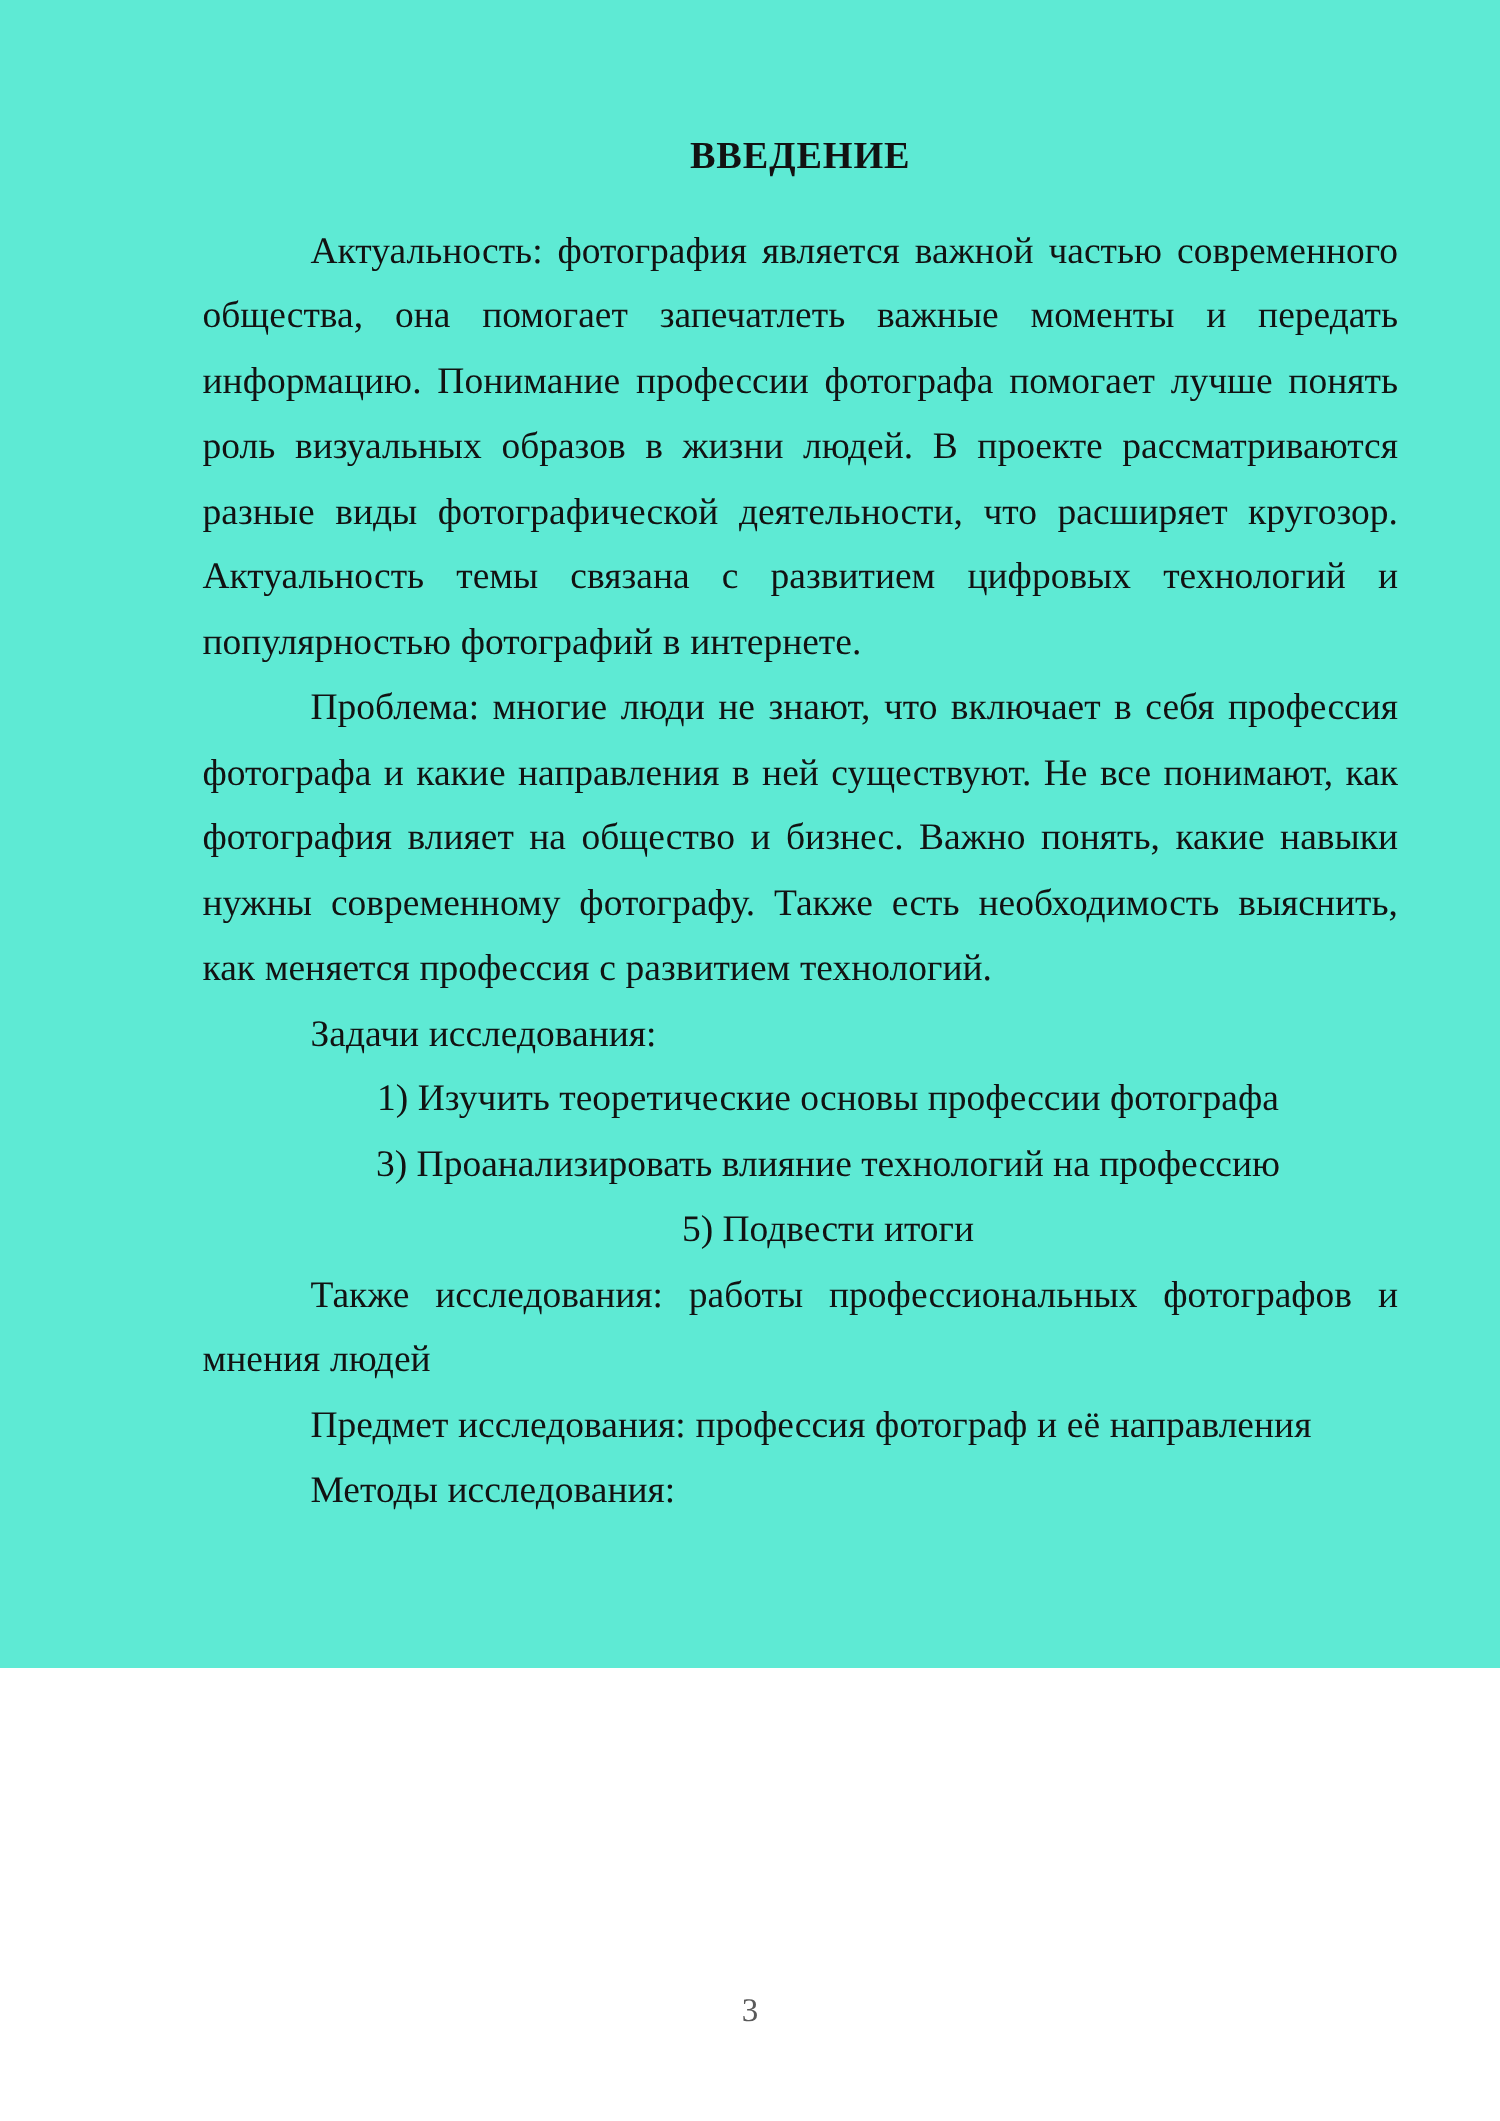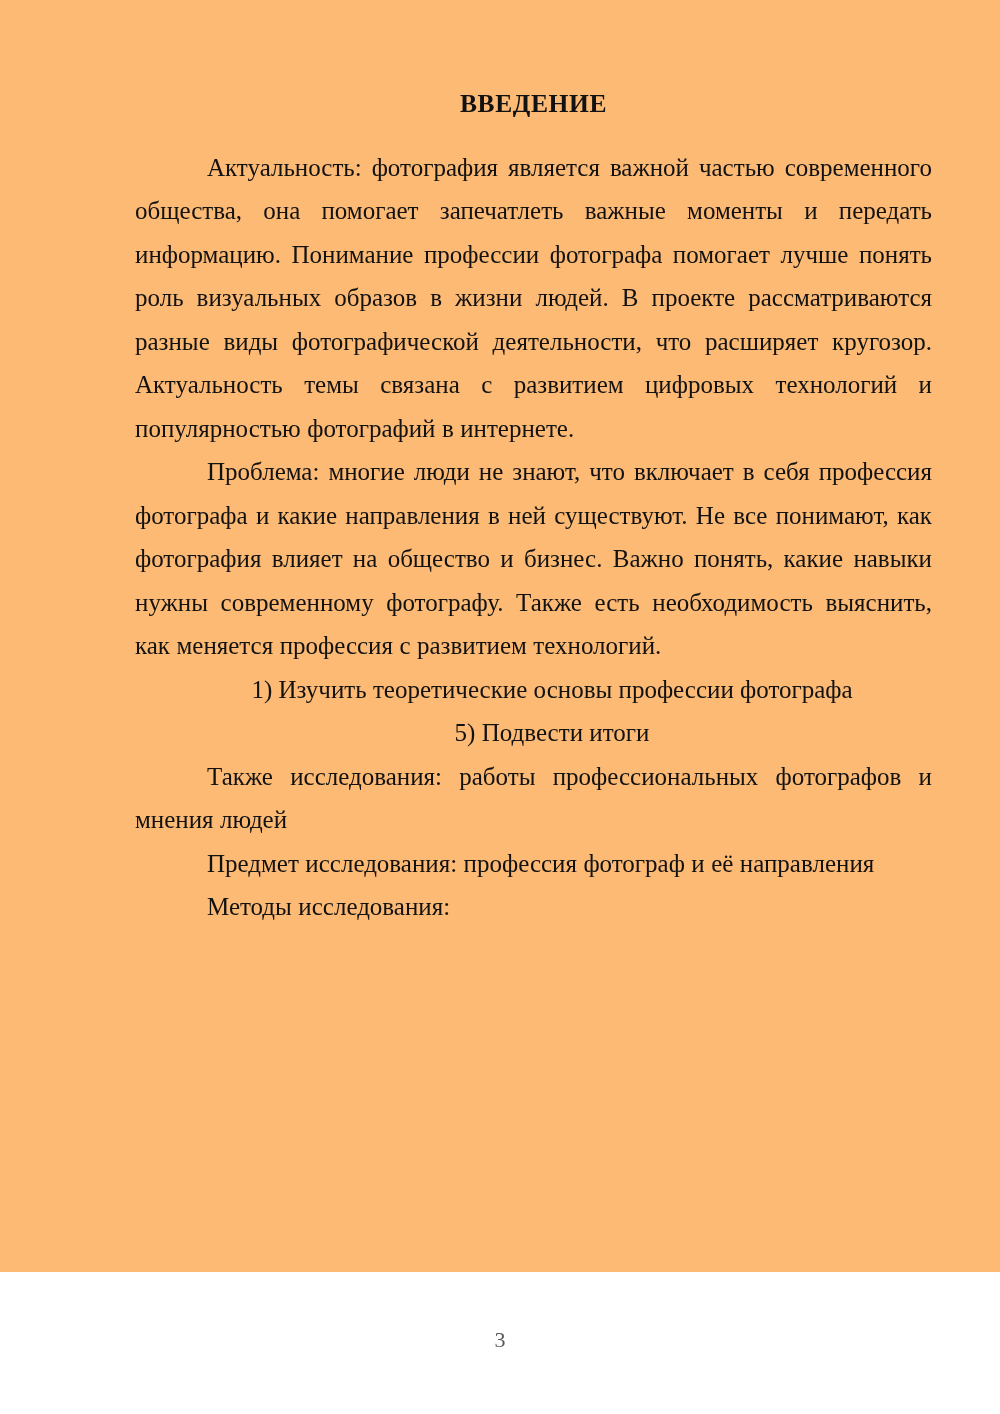--- a/index.html
+++ b/index.html
@@ -15,22 +15,22 @@
     color: #121212;
     overflow: hidden;
     position: relative;
   }
 
   .page {
     position: absolute;
     left: 0;
     top: 0;
     width: 1000px;
-    height: 1272px;
-    background: #fdba74;
+    height: 1112px;
+    background: #5eead4;
   }
 
   .content {
     position: absolute;
     left: 135px;
     top: 88px;
     width: 797px;
   }
 
   .doc-title {
@@ -88,23 +88,25 @@
 
   <div class="content">
 
     <h1 class="doc-title">ВВЕДЕНИЕ</h1>
 
     <p class="body-par">Актуальность: фотография является важной частью современного общества, она помогает запечатлеть важные моменты и передать информацию. Понимание профессии фотографа помогает лучше понять роль визуальных образов в жизни людей. В проекте рассматриваются разные виды фотографической деятельности, что расширяет кругозор. Актуальность темы связана с развитием цифровых технологий и популярностью фотографий в интернете.</p>
 
     <p class="body-par">Проблема: многие люди не знают, что включает в себя профессия фотографа и какие направления в ней существуют. Не все понимают, как фотография влияет на общество и бизнес. Важно понять, какие навыки нужны современному фотографу. Также есть необходимость выяснить, как меняется профессия с развитием технологий.</p>
 
 
+    <p class="body-par">Задачи исследования:</p>
 
     <ul class="task-list">
       <li>1) Изучить теоретические основы профессии фотографа</li>
+      <li>3) Проанализировать влияние технологий на профессию</li>
       <li>5) Подвести итоги</li>
     </ul>
 
     <p class="body-par">Также исследования: работы профессиональных фотографов и мнения людей</p>
 
     <p class="body-par">Предмет исследования: профессия фотограф и её направления</p>
 
 
     <p class="body-par">Методы исследования:</p>
 

